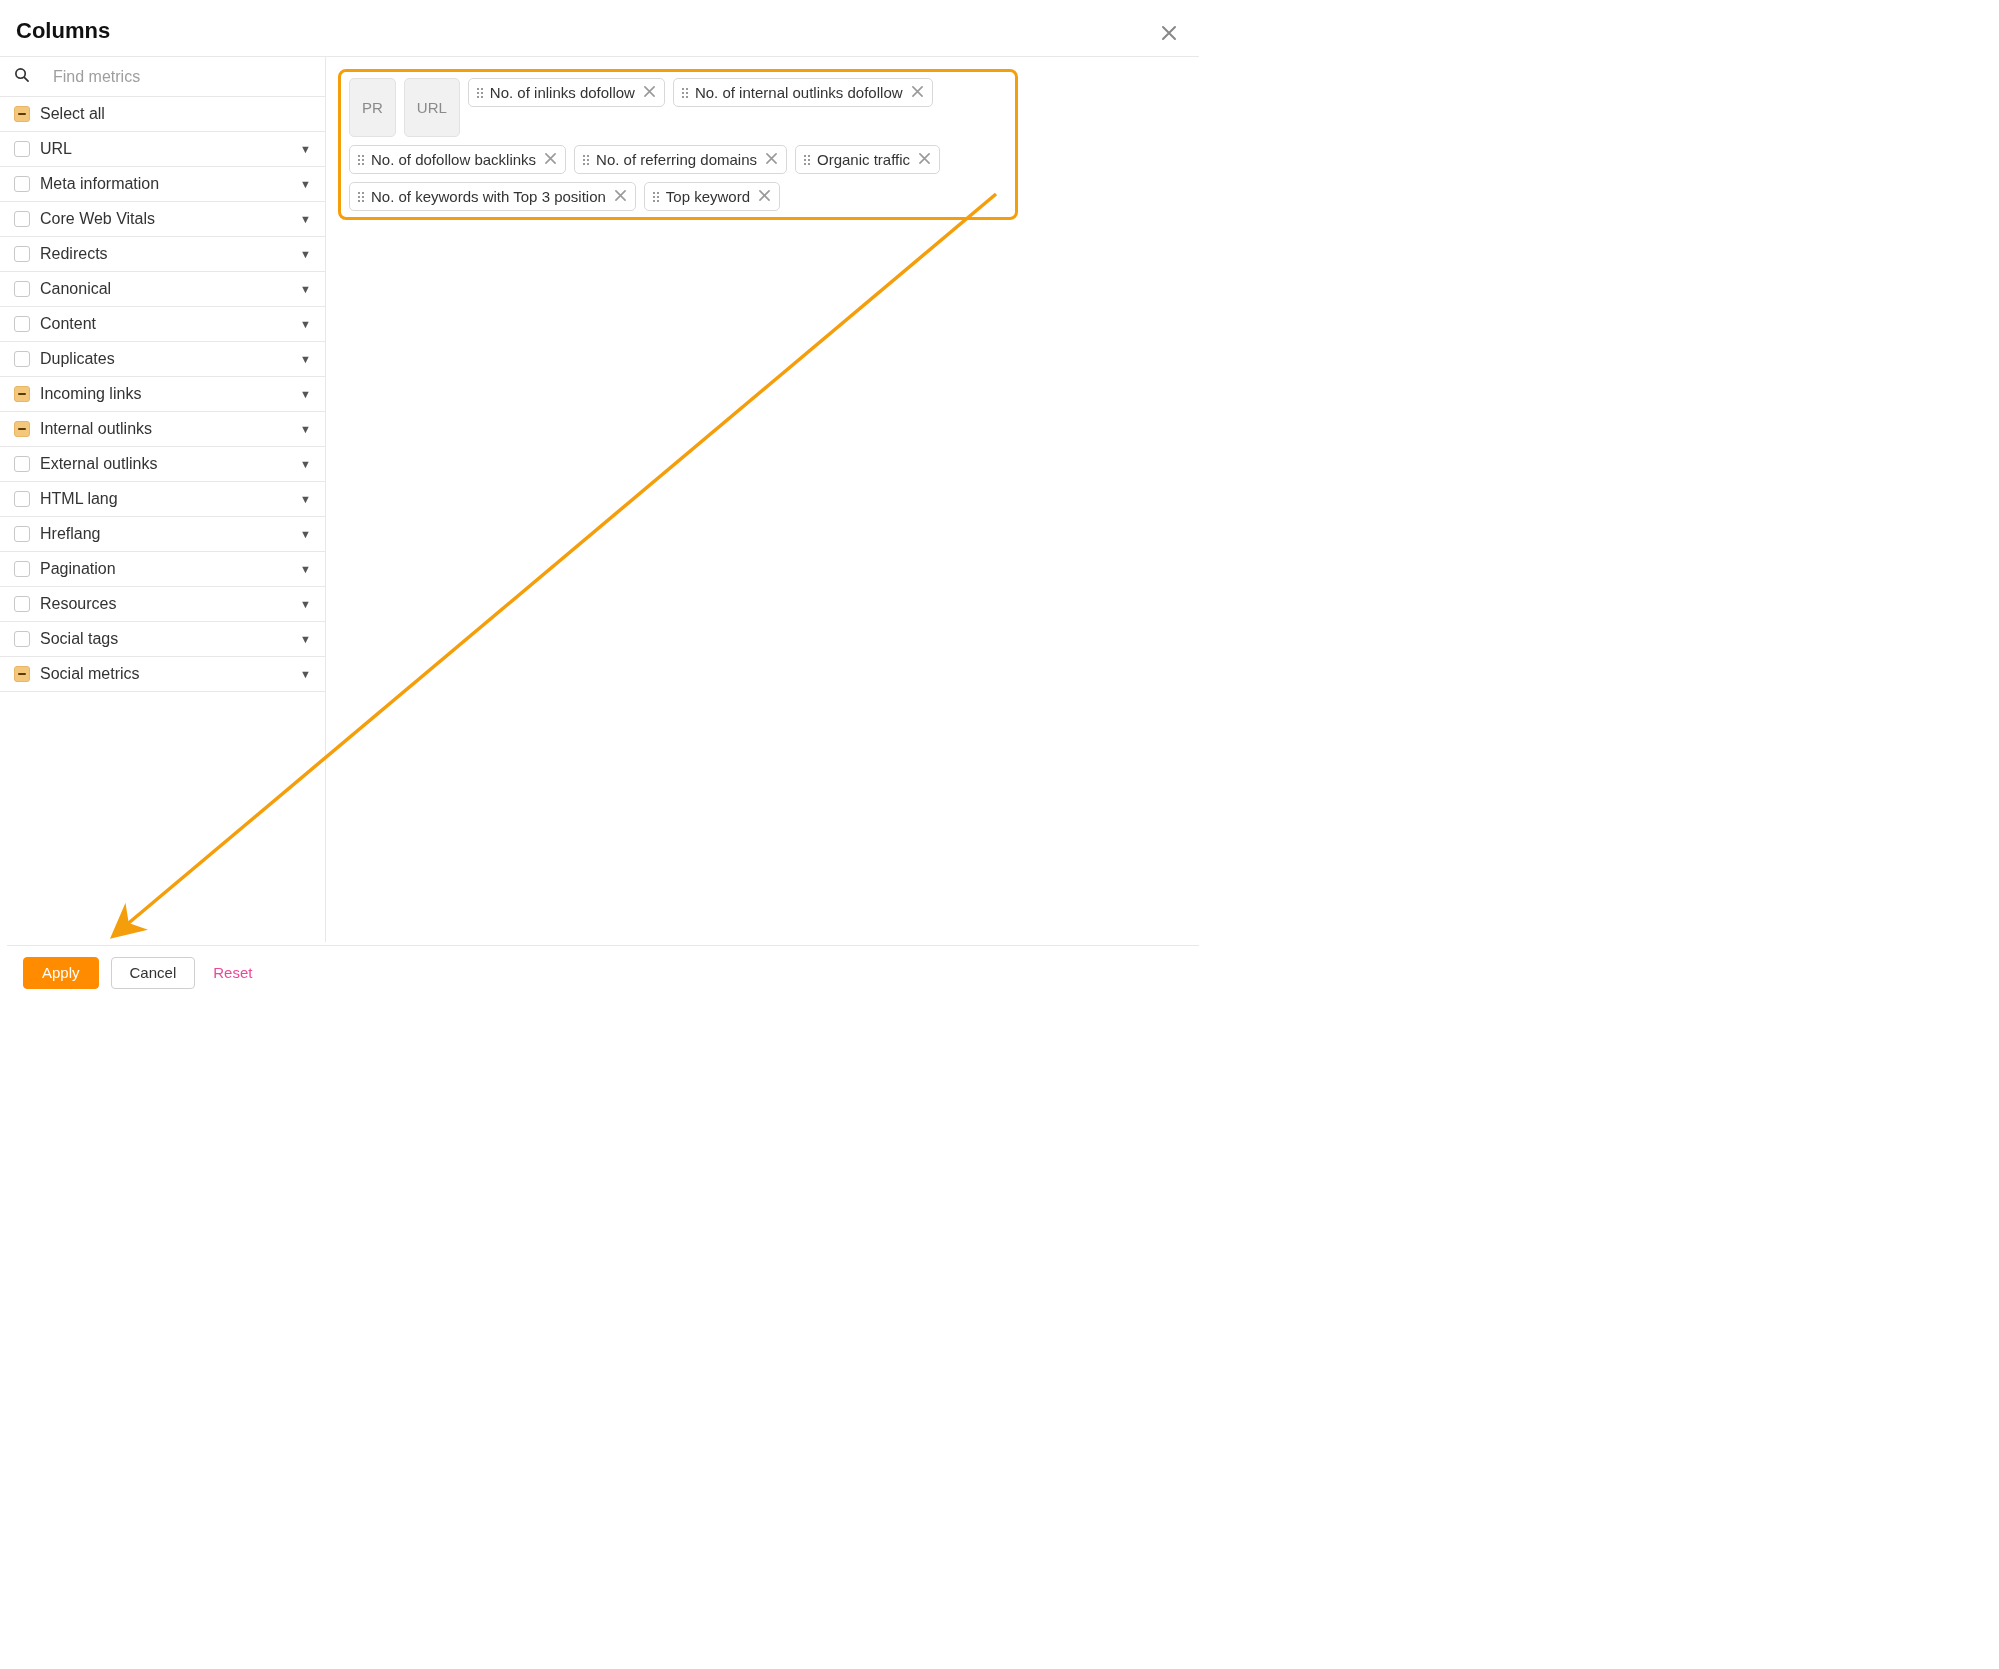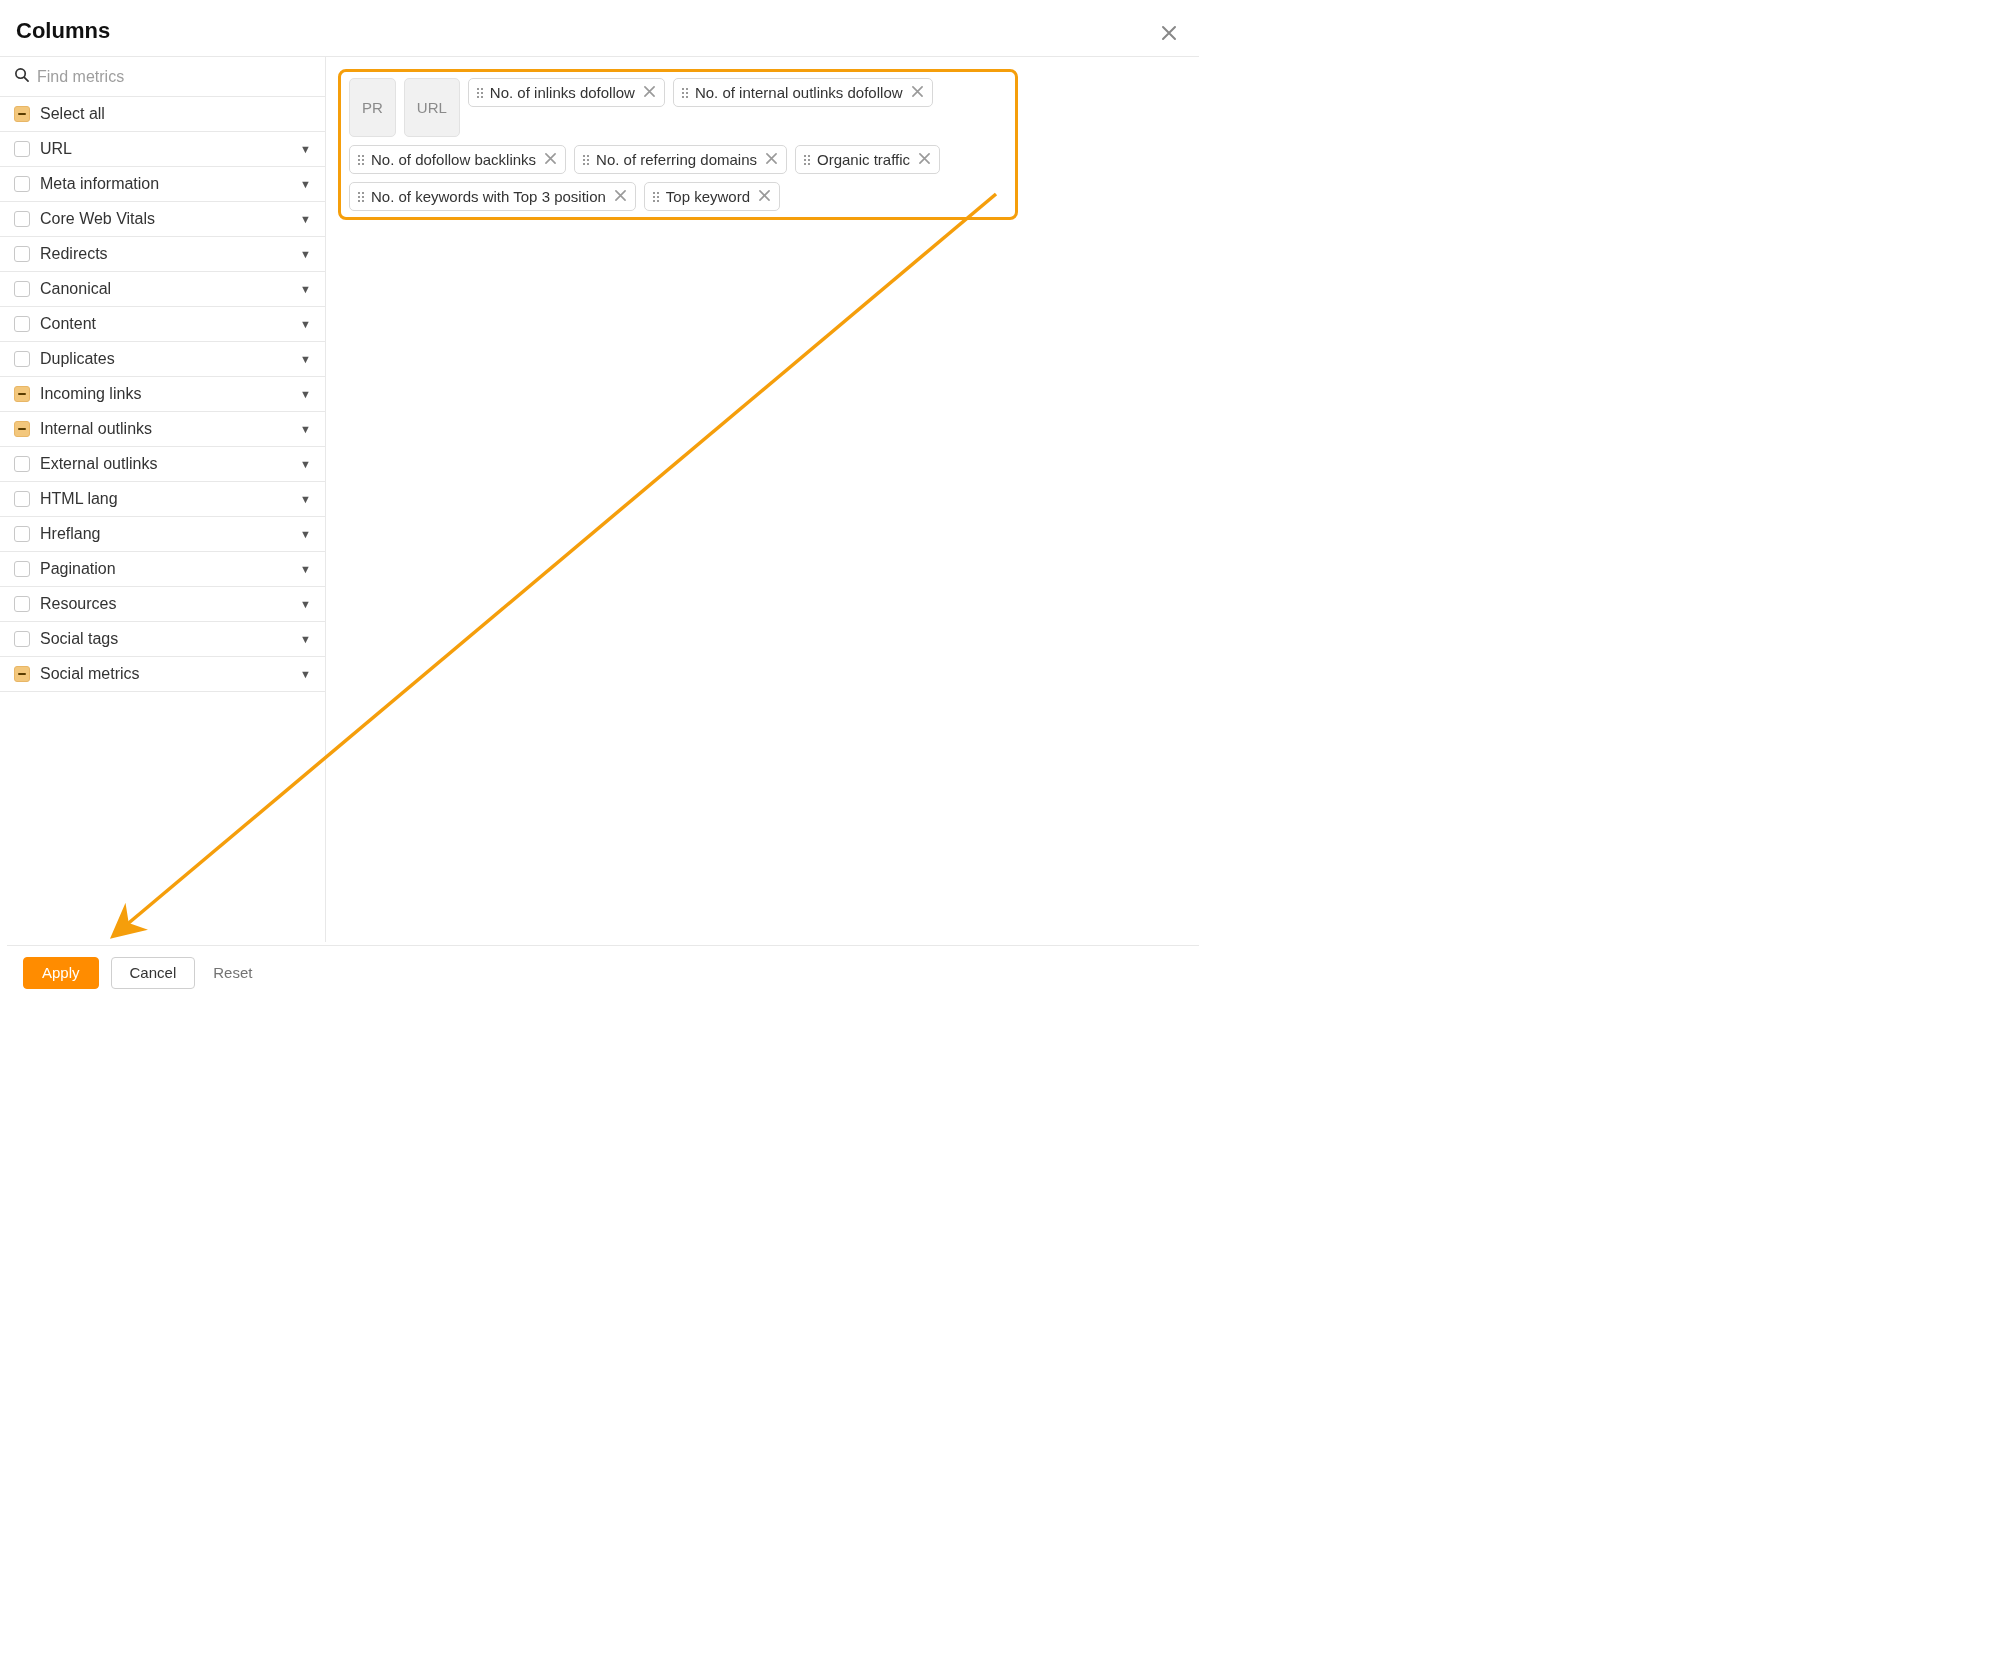--- a/index.html
+++ b/index.html
@@ -42,21 +42,21 @@
     }
     
     .sidebar {
       width: 326px;
       border-right: 1px solid #e8e8e8;
       flex-shrink: 0;
     }
     .search-row {
       display: flex;
       align-items: center;
-      gap: 8px;
+      gap: 24px;
       padding: 10px 14px;
       border-bottom: 1px solid #e8e8e8;
     }
     .search-row svg { flex-shrink: 0; }
     .search-input {
       border: none;
       outline: none;
       font-size: 16px;
       color: #333;
       width: 100%;
@@ -185,21 +185,21 @@
       background: #ff8c00;
       color: #fff;
       border: 1px solid #ff8c00;
     }
     .btn-secondary {
       background: #fff;
       color: #333;
       border: 1px solid #cfcfcf;
     }
     .link {
-      color: #737373;
+      color: #ec4899;
       font-size: 15px;
       cursor: pointer;
       margin-left: 6px;
     }
   </style>
 </head>
 <body>
 
 <div class="modal">
 

